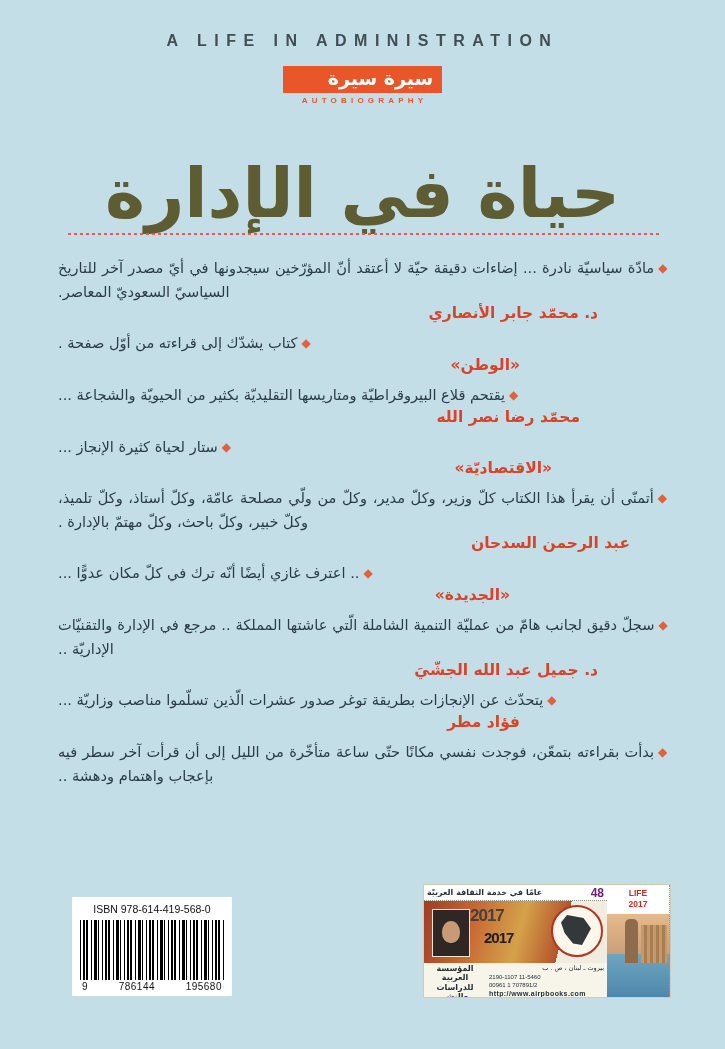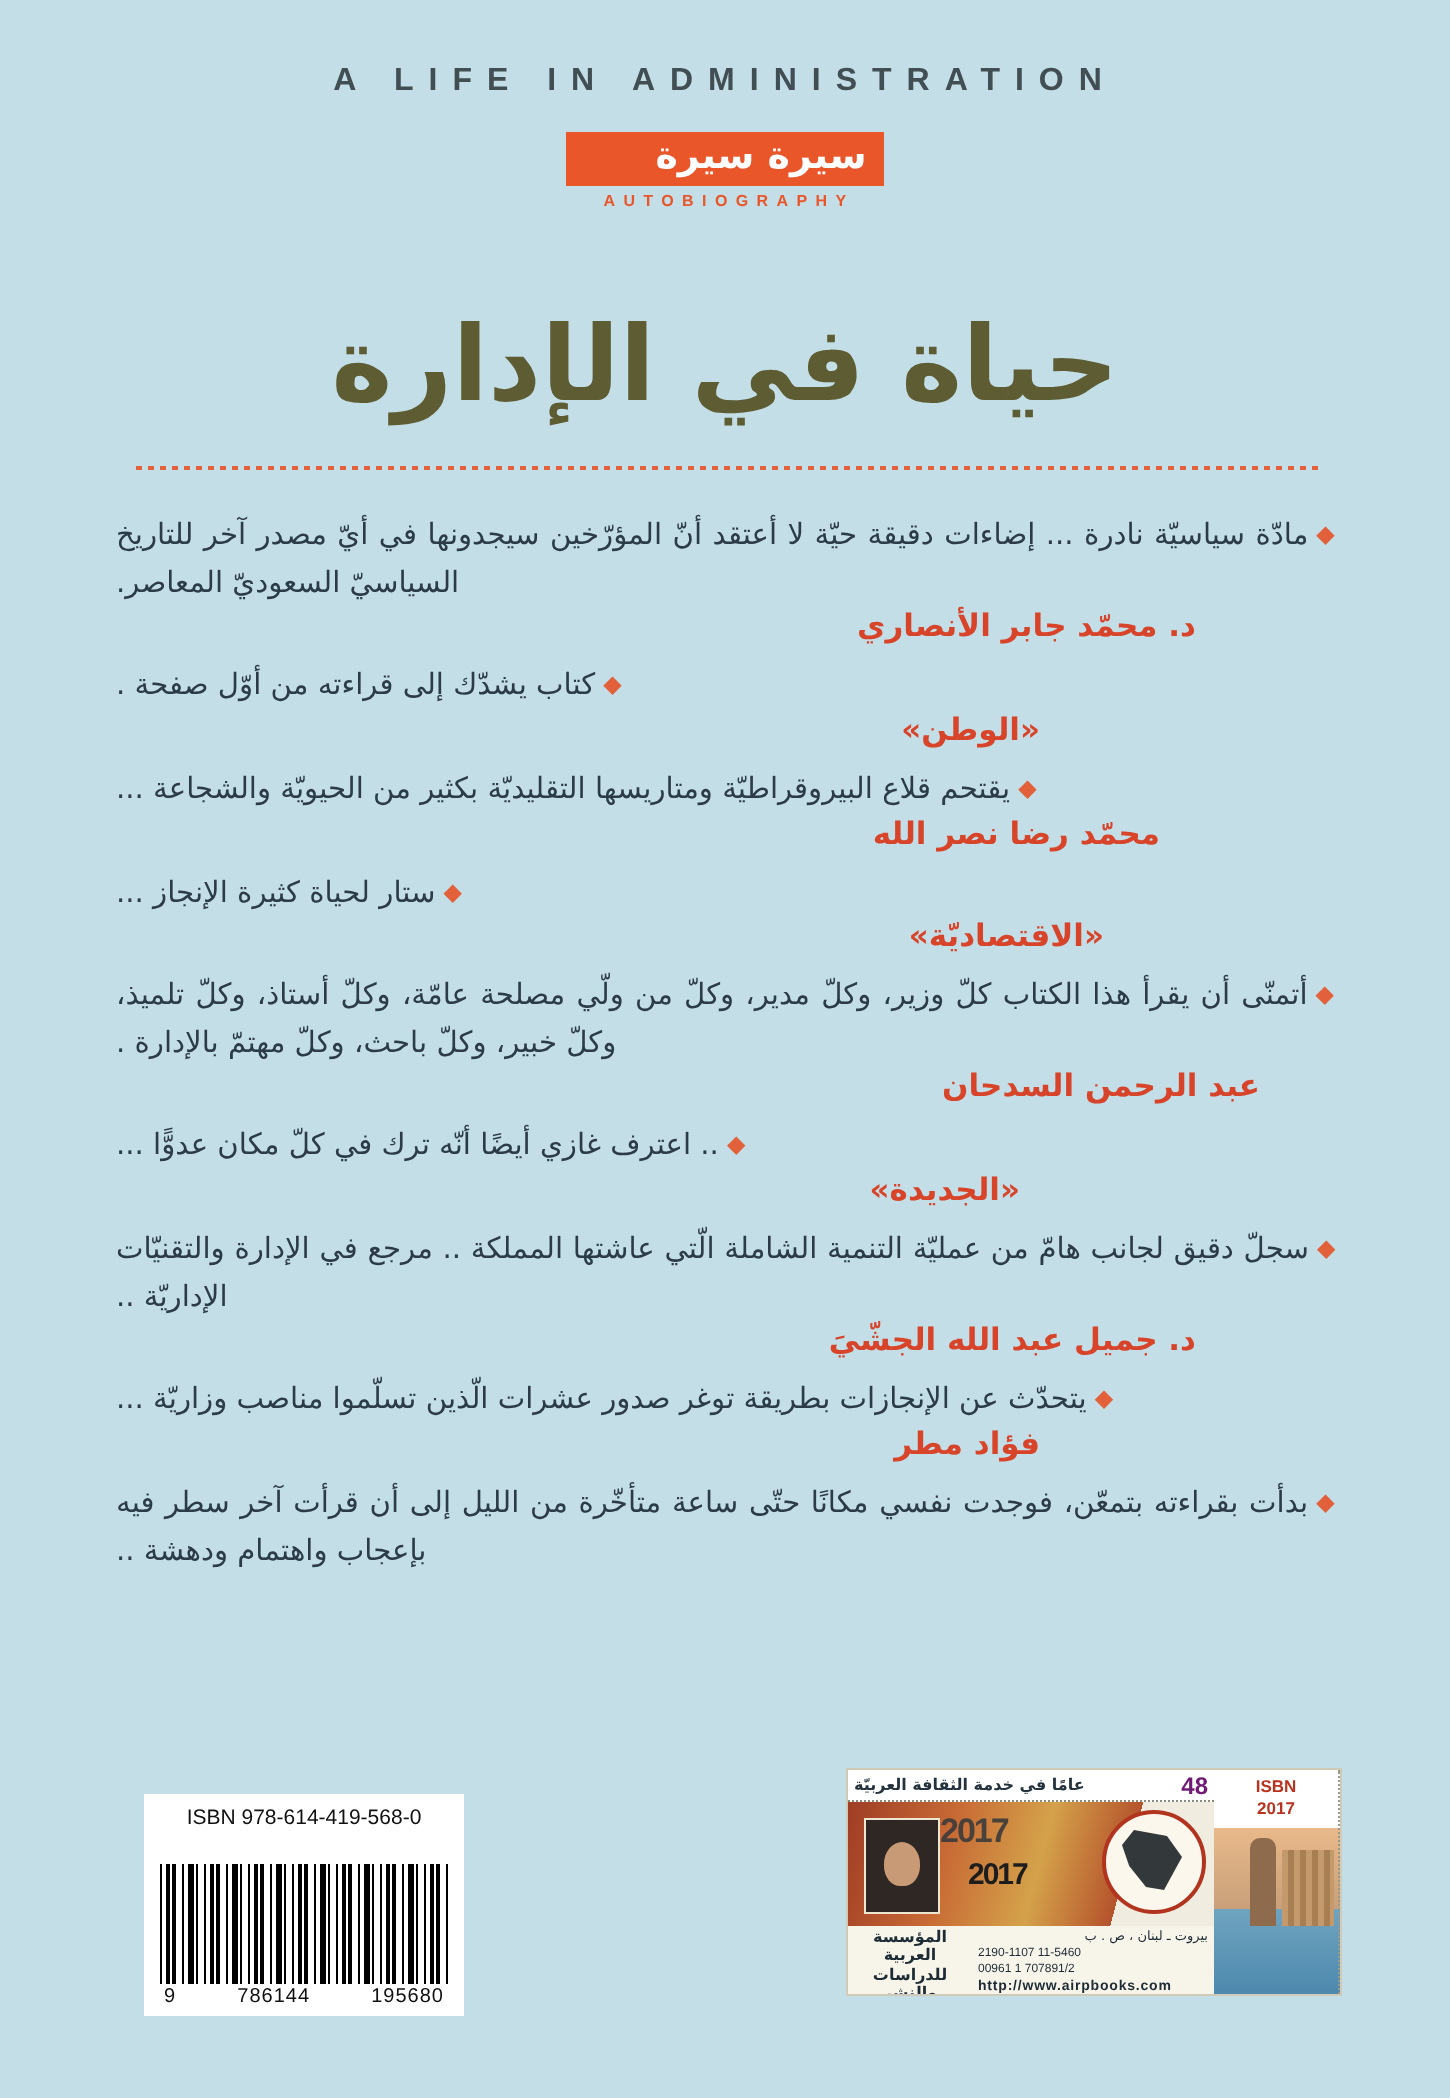--- a/index.html
+++ b/index.html
@@ -73,21 +73,21 @@
   }
 
   
   .book-title {
     position: absolute;
     top: 148px;
     left: 0;
     right: 0;
     text-align: center;
     font-family: "DejaVu Sans", sans-serif;
-    font-size: 52px;
+    font-size: 68px;
     font-weight: bold;
     color: #5d5c33;
     line-height: 1.35;
     letter-spacing: -1px;
   }
 
   
   .divider {
     position: absolute;
     top: 233px;
@@ -151,21 +151,21 @@
     background: #ffffff;
     padding: 6px 8px 4px 8px;
     box-sizing: border-box;
     direction: ltr;
   }
   .isbn-text {
     font-family: "Liberation Sans", sans-serif;
     font-size: 10.5px;
     color: #111;
     text-align: center;
-    margin-bottom: 17px;
+    margin-bottom: 5px;
     white-space: nowrap;
   }
   .barcode {
     height: 60px;
     width: 100%;
     background-image: repeating-linear-gradient(to right,
       #000 0 1px, #fff 1px 3px, #000 3px 5px, #fff 5px 6px,
       #000 6px 8px, #fff 8px 11px, #000 11px 12px, #fff 12px 14px,
       #000 14px 17px, #fff 17px 18px, #000 18px 19px, #fff 19px 22px);
   }
@@ -436,21 +436,21 @@
     <span>9</span>
     <span>786144</span>
     <span>195680</span>
   </div>
 </div>
 
 <div class="stamp-sheet">
 
   <div class="stamp-left">
     <div class="luxor-label">
-      <div>ISBN</div>
+      <div>LIFE</div>
       <div>2017</div>
     </div>
     <div class="statue"></div>
     <div class="colonnade"></div>
   </div>
 
   <div class="stamp-right">
     <div class="stamp-topbar">
       <span class="anniv-num">48</span>
       <span class="anniv-text">عامًا في خدمة الثقافة العربيّة</span>

